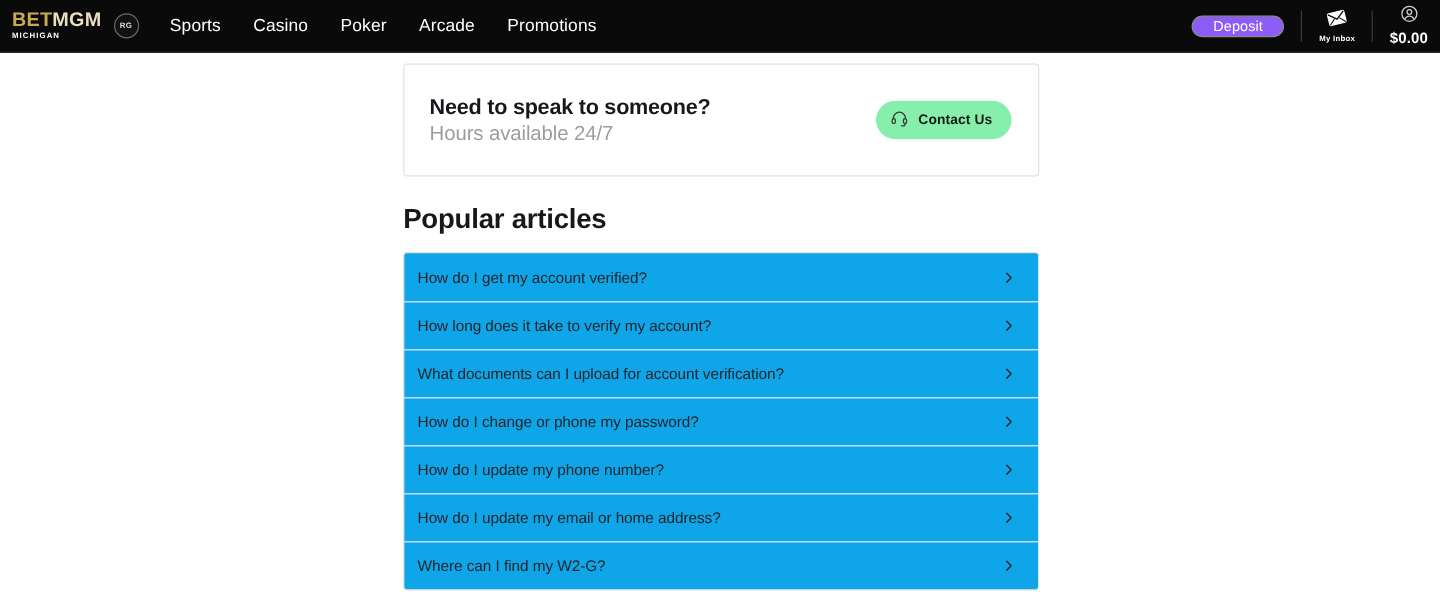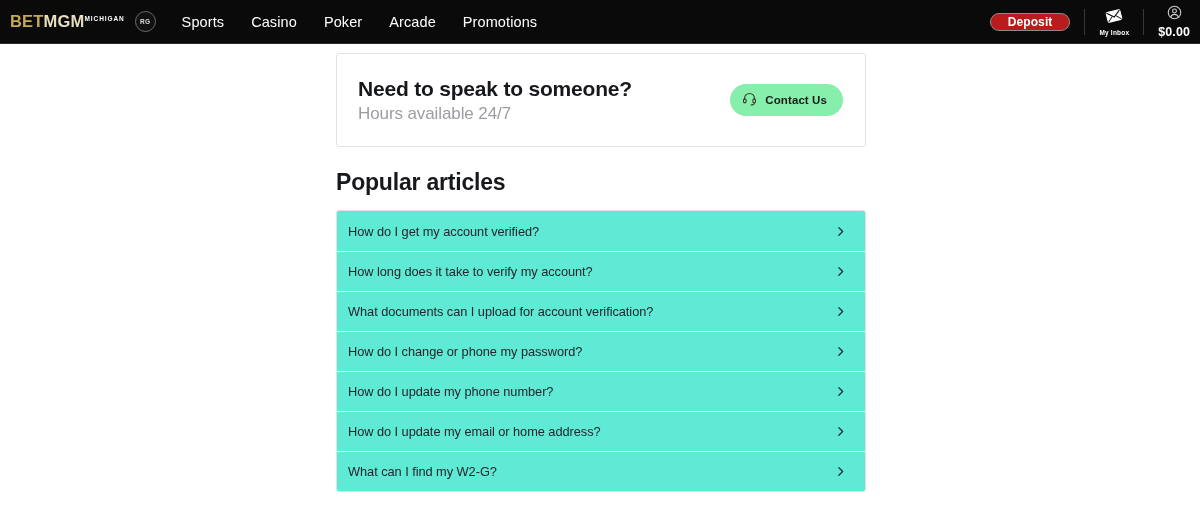--- a/index.html
+++ b/index.html
@@ -12,21 +12,21 @@
 
   
   .header {
     position: relative;
     width: 1200px; height: 44px;
     background: #0a0a0a;
     display: flex; align-items: center;
     border-bottom: 1px solid #2a2a2a;
   }
   .brand { display: flex; align-items: center; padding-left: 10px; }
-  .logo-block { display: flex; flex-direction: row; line-height: 1; }
+  .logo-block { display: flex; flex-direction: column; line-height: 1; }
   .logo-main { font-size: 16.5px; font-weight: bold; letter-spacing: .2px; white-space: nowrap; }
   .logo-bet { color: #c8a951; }
   .logo-mgm { color: #e9dfbf; }
   .logo-sub {
     font-size: 6.5px; font-weight: bold; letter-spacing: .9px;
     color: #ffffff; margin-top: 2.5px;
   }
   .rg-badge {
     width: 21px; height: 21px; border-radius: 50%;
     border: 1px solid #6a6a6a; background: #111;
@@ -38,22 +38,22 @@
   .nav-item {
     color: #ffffff; font-size: 14.5px; letter-spacing: .1px;
     cursor: pointer; white-space: nowrap;
   }
   .header-right {
     margin-left: auto; display: flex; align-items: center;
     padding-right: 10px; gap: 0;
   }
   .deposit-btn {
     border: 1px solid #8b8b8b; border-radius: 999px;
-    background: #b91c1c; color: #ffffff;
-    font-family: inherit; font-size: 12px; font-weight: bold;
+    background: #8b5cf6; color: #ffffff;
+    font-family: inherit; font-size: 12px; font-weight: normal;
     padding: 1px 17px; cursor: pointer; letter-spacing: .1px;
   }
   .hdr-sep { width: 1px; height: 26px; background: #3a3a3a; margin: 0 14px; }
   .inbox, .acct {
     display: flex; flex-direction: column; align-items: center;
     cursor: pointer; color: #ffffff; gap: 1px;
   }
   .inbox-label { font-size: 6.5px; font-weight: bold; letter-spacing: .2px; }
   .balance { font-size: 12.5px; font-weight: bold; letter-spacing: .1px; }
 
@@ -65,21 +65,21 @@
     margin-top: 9px;
     background: #ffffff;
     border: 1px solid #e2e2e2;
     border-radius: 3px;
     height: 94px;
     display: flex; align-items: center;
     padding: 0 22px 0 21px;
   }
   .contact-text { flex: 1; }
   .contact-title {
-    font-size: 21px; font-weight: bold; color: #16181c;
+    font-size: 18px; font-weight: bold; color: #16181c;
     letter-spacing: -.2px; line-height: 1.25;
   }
   .contact-sub {
     font-size: 17px; color: #9b9da1; margin-top: 2px;
     letter-spacing: -.1px;
   }
   .contact-btn {
     display: flex; align-items: center; gap: 8px;
     background: #86efac; border: none; border-radius: 999px;
     padding: 7px 16px 7px 12px; cursor: pointer;
@@ -92,21 +92,21 @@
   .section-title {
     margin-top: 22px;
     font-size: 23px; font-weight: bold; color: #16181c;
     letter-spacing: -.2px;
   }
 
   .article-list {
     margin-top: 14px;
     border: 1px solid #e2e2e2;
     border-radius: 3px;
-    background: #5eead4;
+    background: #0ea5e9;
   }
   .article-row {
     height: 40px;
     display: flex; align-items: center;
     padding: 0 18px 0 11px;
     cursor: pointer;
     border-top: 1px solid #ececec;
   }
   .article-row:first-child { border-top: none; }
   .article-label {
@@ -230,21 +230,21 @@
       </div>
       <div class="article-row">
         <span class="article-label">How do I update my email or home address?</span>
         <span class="chev">
           <svg width="13" height="13" viewBox="0 0 24 24" fill="none" stroke="#24262b" stroke-width="2.2" stroke-linecap="round" stroke-linejoin="round">
               <path d="M9 5l7 7-7 7"></path>
             </svg>
         </span>
       </div>
       <div class="article-row">
-        <span class="article-label">What can I find my W2-G?</span>
+        <span class="article-label">Where can I find my W2-G?</span>
         <span class="chev">
           <svg width="13" height="13" viewBox="0 0 24 24" fill="none" stroke="#24262b" stroke-width="2.2" stroke-linecap="round" stroke-linejoin="round">
               <path d="M9 5l7 7-7 7"></path>
             </svg>
         </span>
       </div>
     </div>
 
   </div>
 </div>

